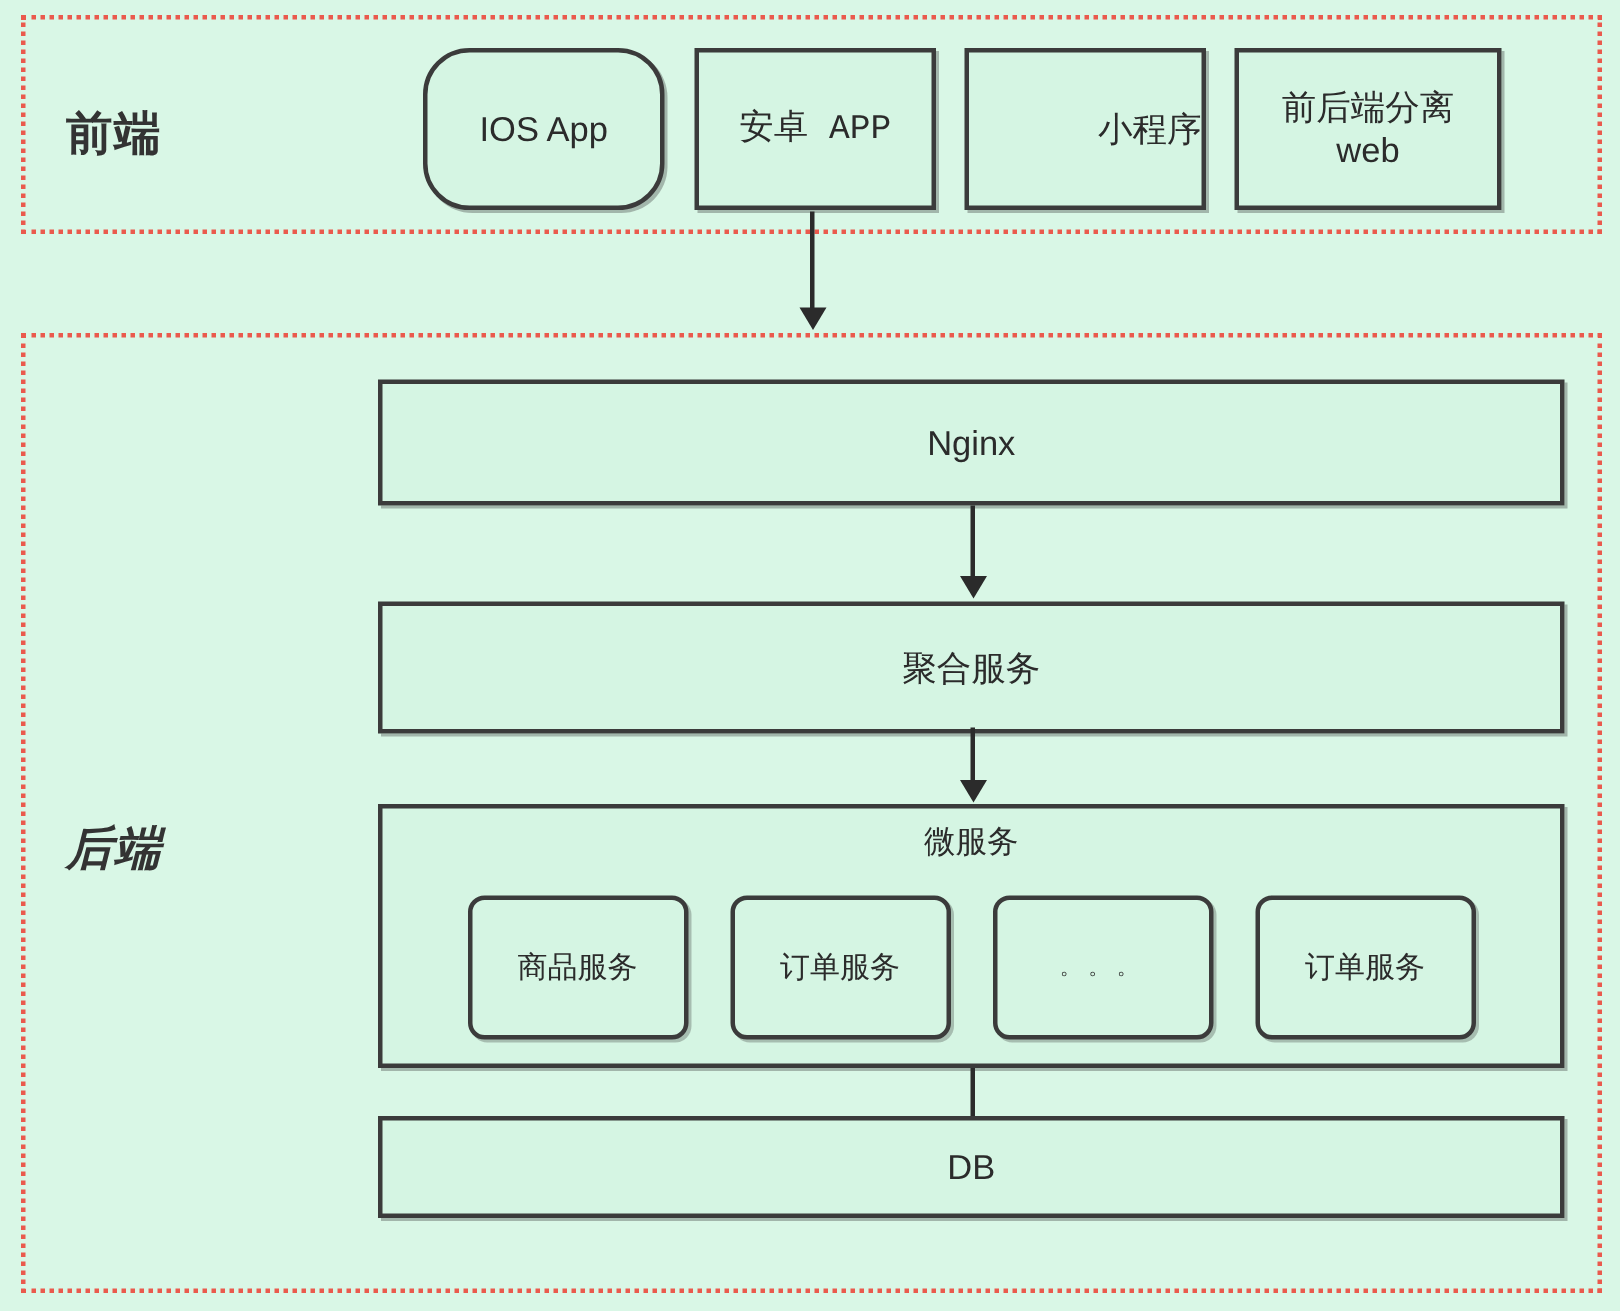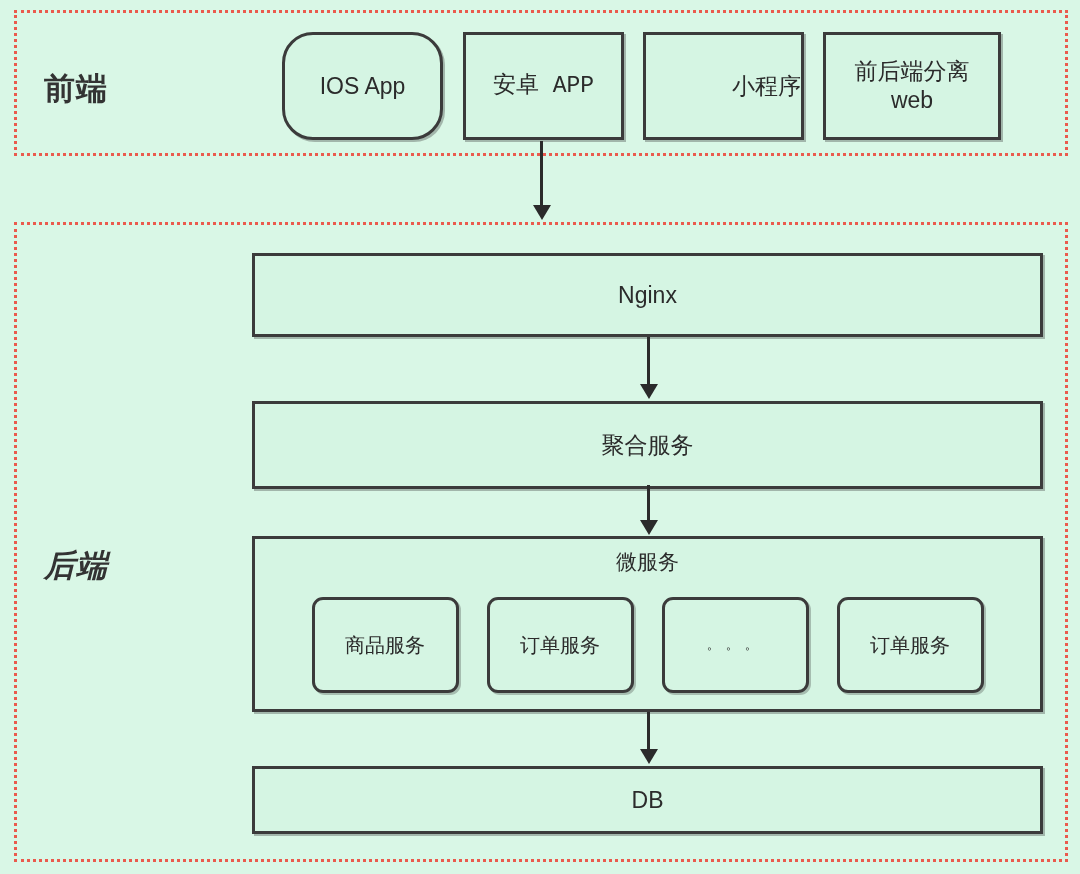--- a/index.html
+++ b/index.html
@@ -87,21 +87,21 @@
   #box-miniapp  { left: 643px; justify-content: flex-end; }
   #box-web      { left: 823px; width: 178px; }
 
   
   .layer-box {
     left: 252px;
     width: 791px;
   }
   #box-nginx       { top: 253px;  height: 84px; }
   #box-aggregation { top: 401px;  height: 88px; }
-  #box-db          { top: 766px;  height: 68px; }
+  #box-db          { top: 744px;  height: 68px; }
 
   
   #box-microservice {
     left: 252px;
     top: 536px;
     width: 791px;
     height: 176px;
     display: block;
     padding: 0;
   }

